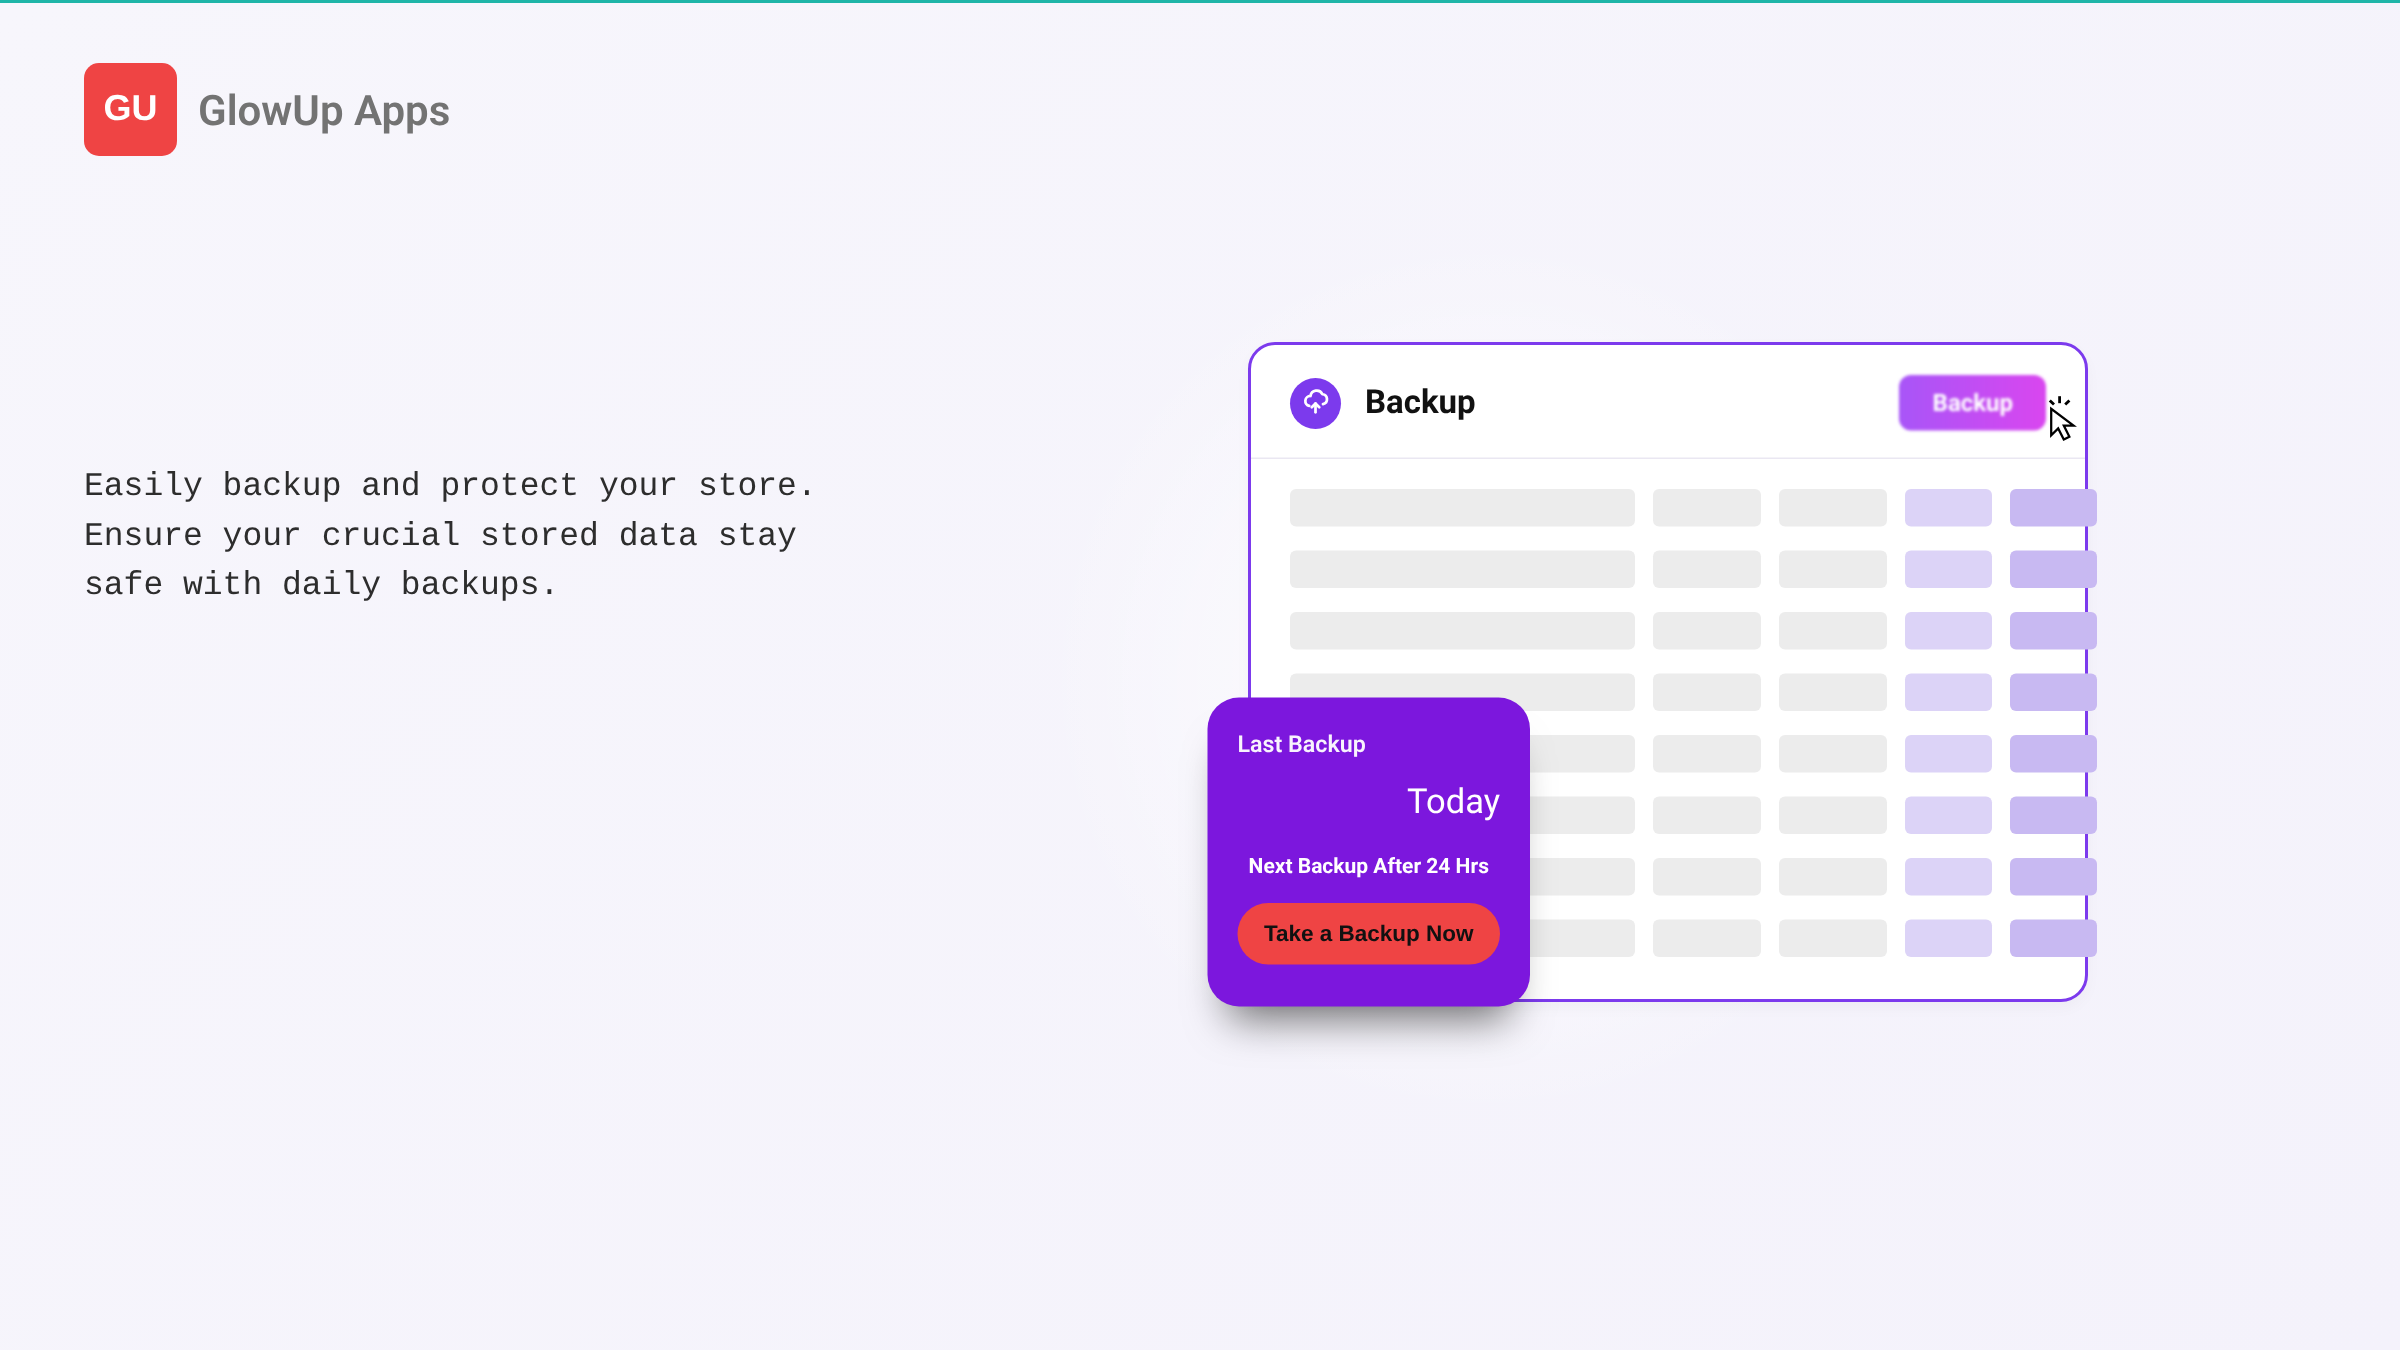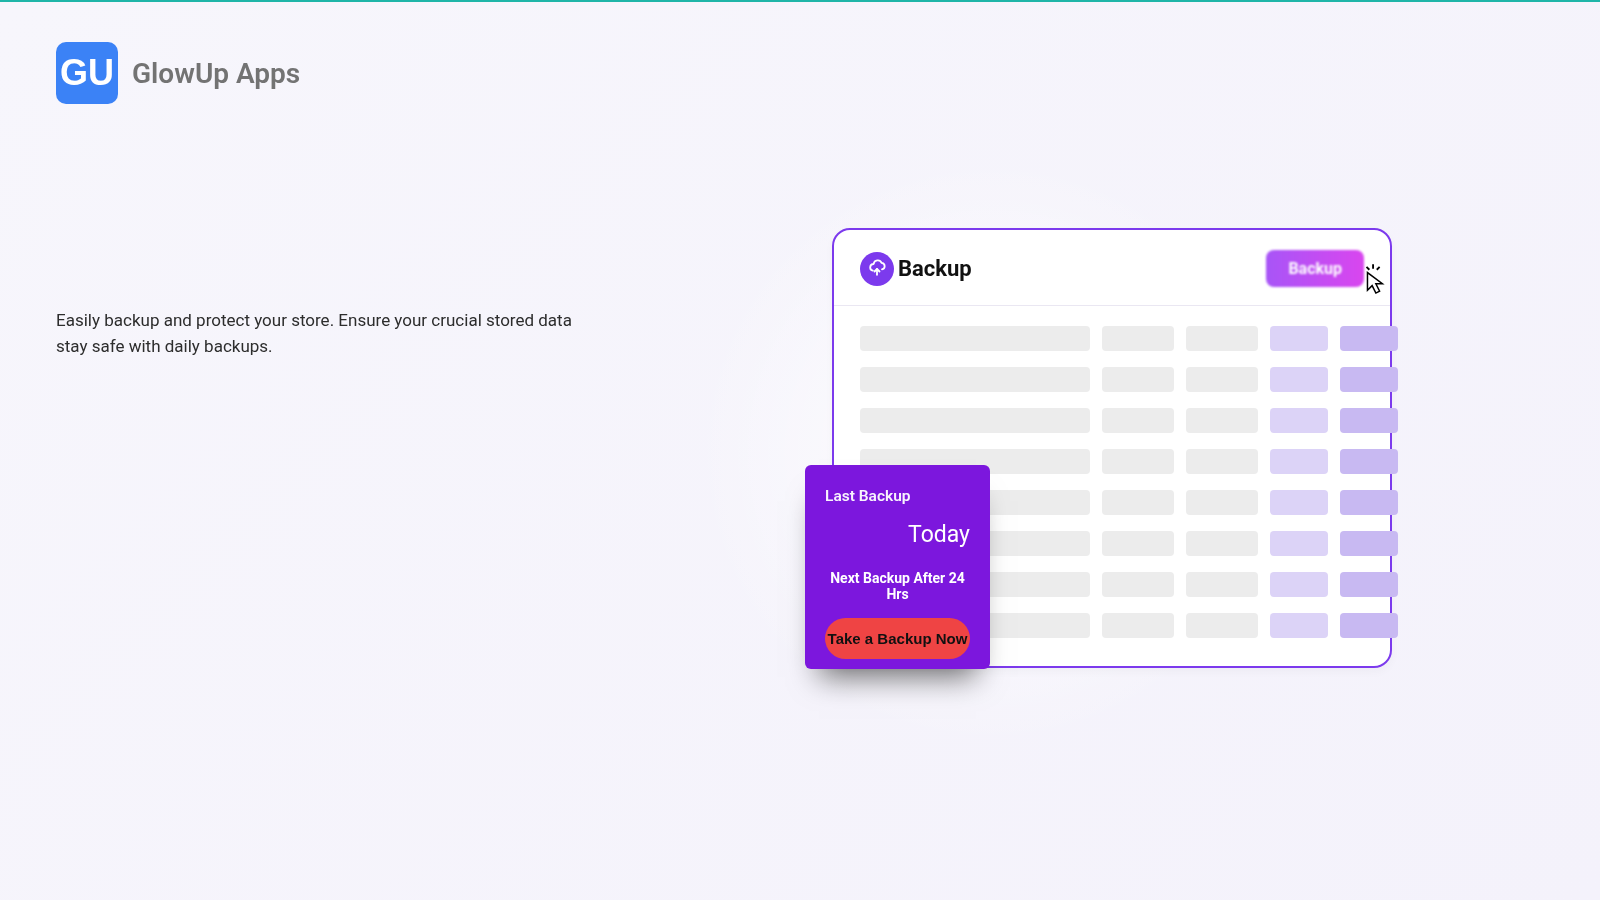--- a/index.html
+++ b/index.html
@@ -17,24 +17,24 @@
     background: radial-gradient(circle, rgba(255,255,255,0.9) 0%, rgba(247,246,252,0) 60%);
     pointer-events: none;
   }
   .brand {
     position: absolute;
     top: 40px; left: 56px;
     display: flex; align-items: center; gap: 14px;
   }
   .brand-logo {
     width: 62px; height: 62px;
-    background: #3b82f6;
+    background: #ef4444;
     border-radius: 10px;
     display: flex; align-items: center; justify-content: center;
-    color: #fff; font-weight: 700; font-size: 36px;
+    color: #fff; font-weight: 700; font-size: 24px;
     font-family: Arial, sans-serif;
   }
   .brand-name {
     color: #737373;
     font-size: 28px;
     font-weight: 600;
   }
   .hero-text {
     position: absolute;
     top: 268px; left: 56px;
@@ -44,41 +44,42 @@
     font-family: Georgia, "Times New Roman", serif;
     font-size: 66px;
     line-height: 1.22;
     font-weight: 700;
     color: #1b1b1b;
     letter-spacing: -0.5px;
   }
   .headline span.accent { color: #7c3aed; }
   .subtext {
     margin-top: 38px;
-    font-size: 17px;
+    font-size: 22px;
     line-height: 1.5;
     color: #2d2d2d;
     max-width: 540px;
+    font-family: Liberation Mono, monospace;
   }
   .panel {
     position: absolute;
     top: 226px; left: 832px;
     width: 560px; height: 440px;
     background: #fff;
     border: 2px solid #7c3aed;
     border-radius: 18px;
     padding: 0;
     box-shadow: 0 4px 10px rgba(0,0,0,0.03);
   }
   .panel-header {
     display: flex; align-items: center; justify-content: space-between;
     padding: 20px 26px 18px 26px;
     border-bottom: 1px solid #eae7f2;
   }
-  .panel-title-wrap { display: flex; align-items: center; gap: 4px; }
+  .panel-title-wrap { display: flex; align-items: center; gap: 16px; }
   .cloud-icon {
     width: 34px; height: 34px;
     background: #7c3aed;
     border-radius: 50%;
     display: flex; align-items: center; justify-content: center;
   }
   .panel-title { font-weight: 700; font-size: 22px; color: #111; }
   .backup-btn-wrap { position: relative; }
   .backup-btn {
     padding: 9px 22px;
@@ -98,24 +99,24 @@
   .row { display: flex; gap: 12px; height: 25px; }
   .cell { border-radius: 4px; }
   .c1 { flex: 0 0 230px; background: #ececec; }
   .c2 { flex: 0 0 72px; background: #ececec; }
   .c3 { flex: 0 0 72px; background: #ececec; }
   .c4 { flex: 0 0 58px; background: #dcd3f7; }
   .c5 { flex: 0 0 58px; background: #c8b9f2; }
   .card {
     position: absolute;
     top: 463px; left: 805px;
-    width: 185px;
+    width: 215px;
     background: #7c17dd;
-    border-radius: 6px;
-    padding: 22px 20px 10px 20px;
+    border-radius: 21px;
+    padding: 22px 20px 28px 20px;
     color: #fff;
     box-shadow: 0 22px 28px -14px rgba(0,0,0,0.55);
   }
   .card-label { font-size: 15.5px; font-weight: 600; opacity: 0.95; }
   .card-day { text-align: right; font-size: 23px; margin-top: 16px; font-weight: 400; }
   .card-time { text-align: center; font-size: 33px; font-weight: 700; margin-top: 2px; }
   .card-next { text-align: center; font-size: 14px; font-weight: 700; margin-top: 22px; }
   .card-btn {
     margin-top: 16px;
     width: 100%;

